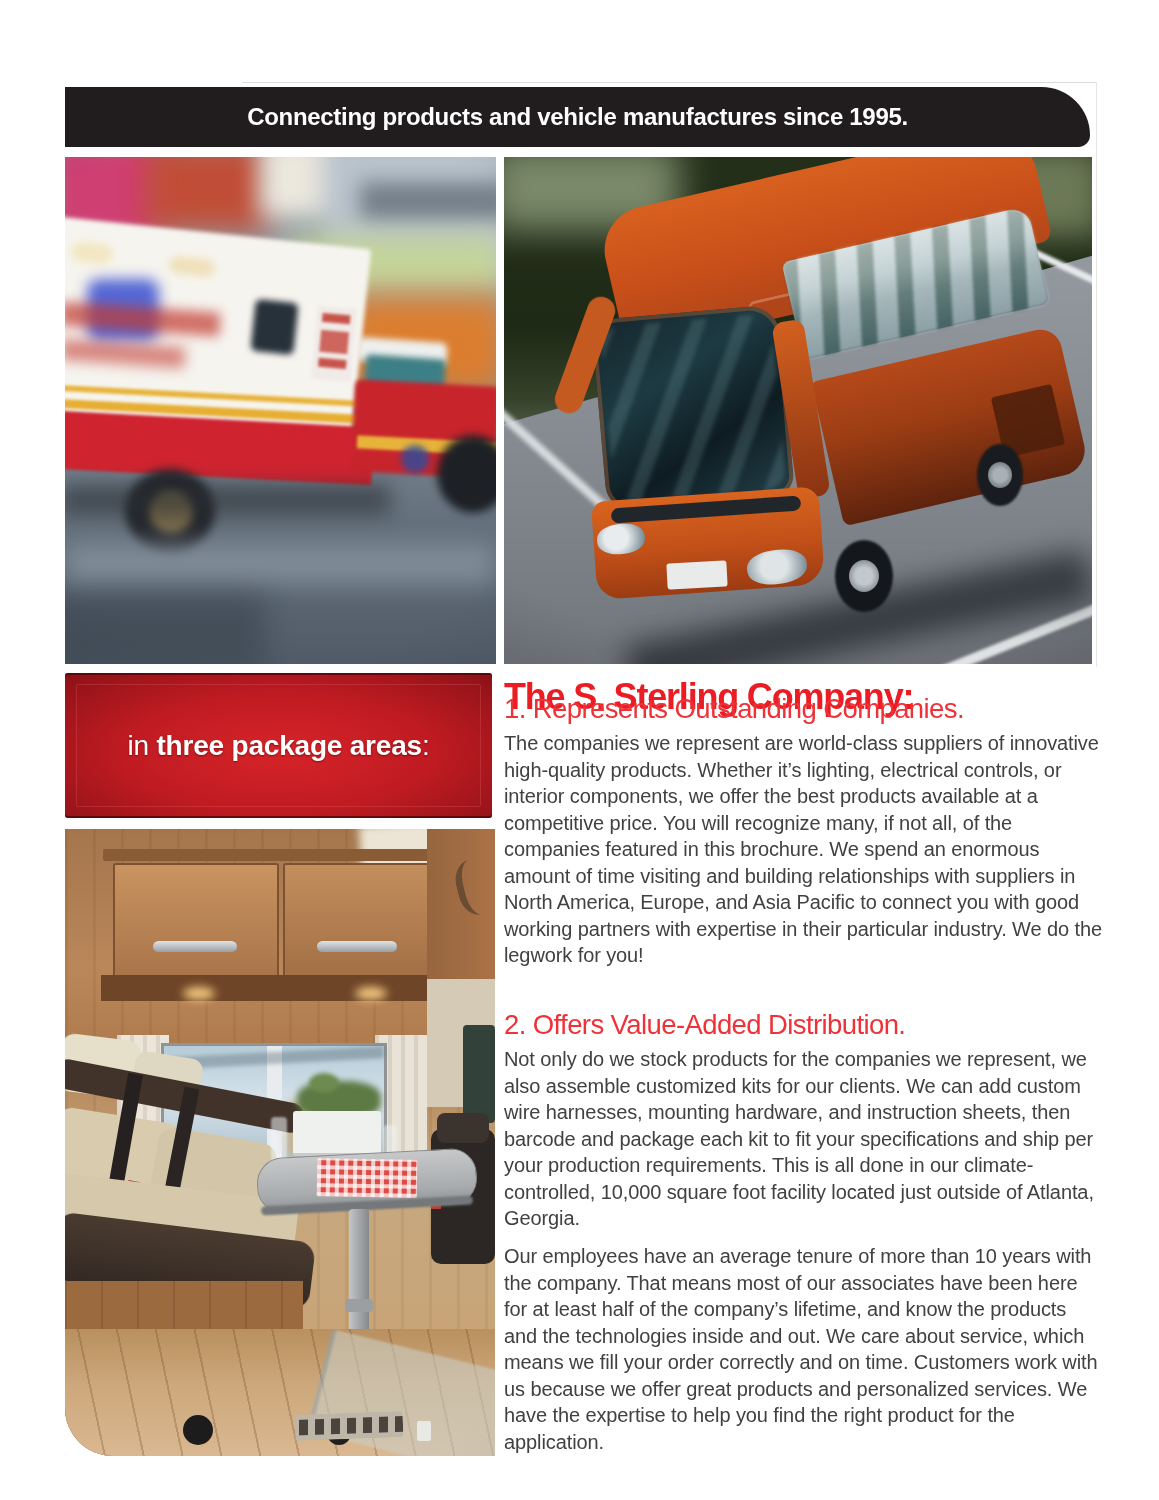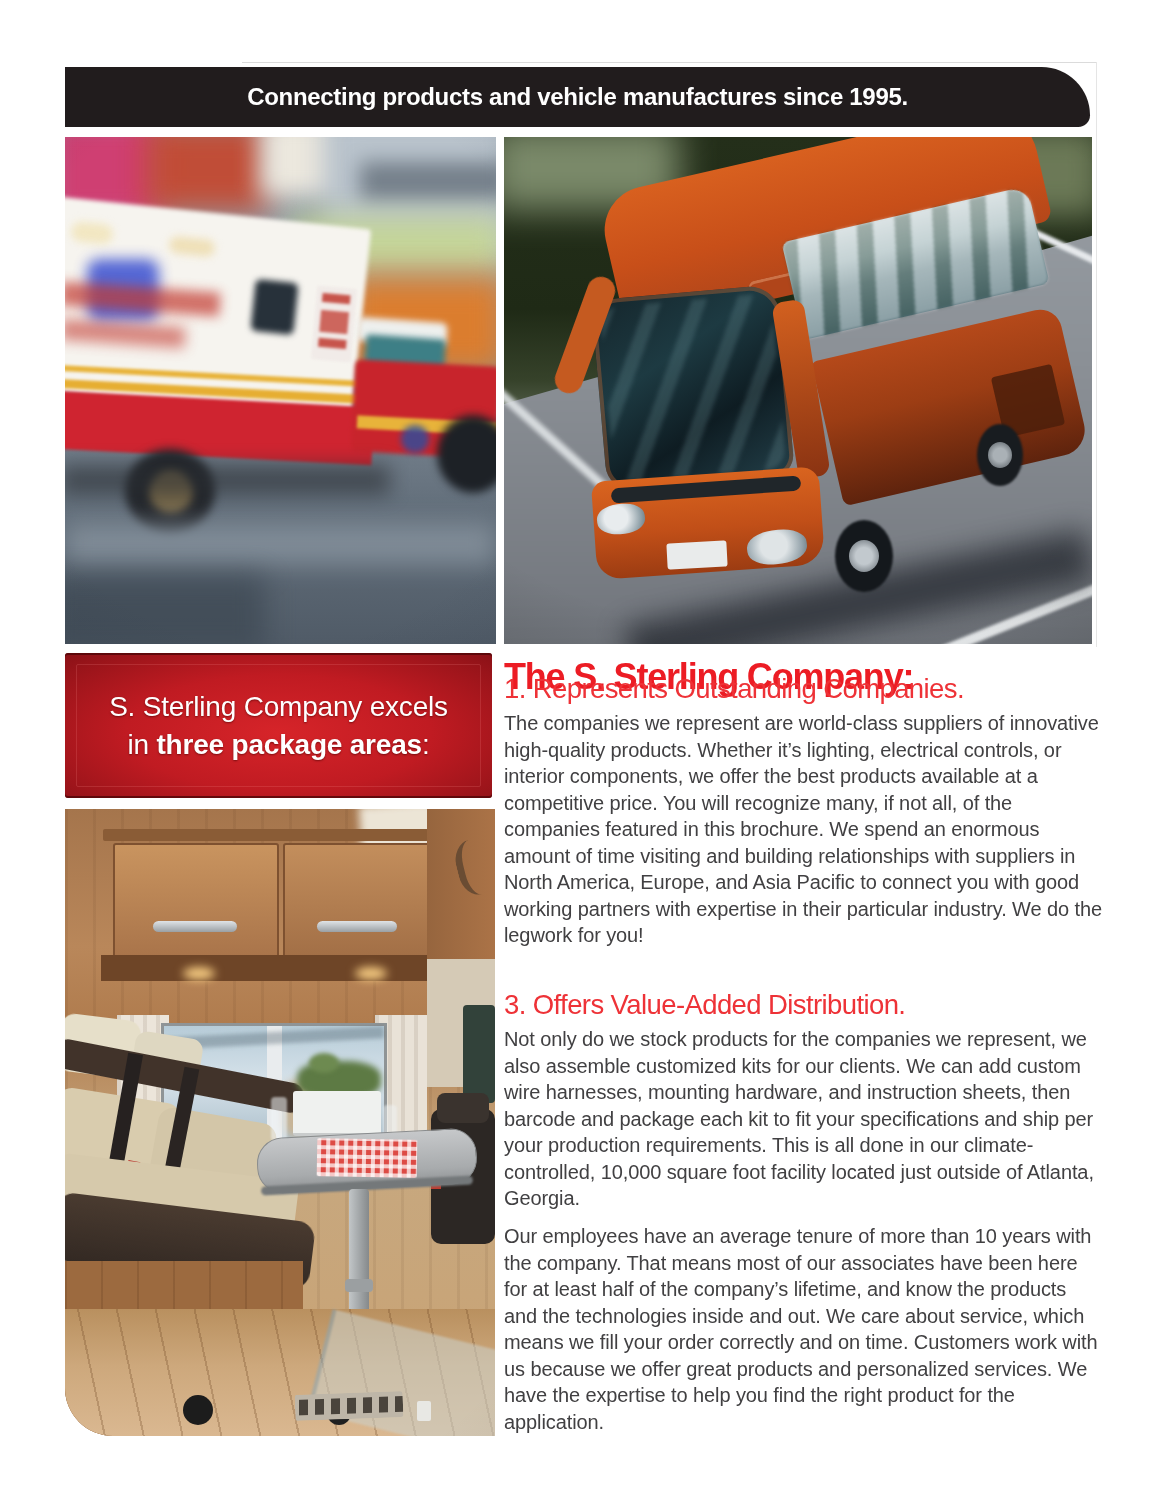--- a/index.html
+++ b/index.html
@@ -1,20 +1,20 @@
 <!DOCTYPE html>
 <html><head>
 <meta charset="utf-8">
 <style>
   html,body{margin:0;padding:0;}
   body{
     width:1159px;height:1500px;position:relative;background:#ffffff;
     font-family:"Liberation Sans", sans-serif;overflow:hidden;
   }
-  .abs{position:absolute;}
+  .abs{position:absolute;margin-top:20px;}
 
   
   .hairline-h{left:242px;top:62px;width:854px;height:0;border-top:1.5px solid #cfcfcf;opacity:.75;}
   .hairline-v{left:1096px;top:62px;width:0;height:585px;border-left:1px solid #d7d7d7;opacity:.65;}
 
   
   .top-banner{
     left:65px;top:67px;width:1025px;height:60px;background:#211c1d;
     border-radius:0 58px 14px 0;display:flex;align-items:center;justify-content:center;
   }
@@ -276,21 +276,20 @@
     <div class="bus-headl"></div>
     <div class="bus-headr"></div>
     <div class="bus-plate"></div>
     <div class="bus-wheel-f"></div>
     <div class="bus-rim-f"></div>
   </div>
 </div>
 
 <div class="abs red-banner">
   <div class="frame"></div>
-  <div class="l1">S. Sterling Company excels</div>
   <div class="l2"><span>in </span><b>three package areas</b><span>:</span></div>
 </div>
 
 <div class="abs photo photo-rv">
   <div class="rv-grain"></div>
   <div class="rv-ceiling"></div>
   <div class="rv-toprail"></div>
   <div class="rv-door1"></div>
   <div class="rv-door2"></div>
   <div class="rv-handle1"></div>
@@ -343,19 +342,19 @@
 </div>
 
 <div class="abs main-title">The S. Sterling Company:</div>
 
 <div class="abs section sec-1">
   <div class="h">1. Represents Outstanding Companies.</div>
   <div class="p">The companies we represent are world-class suppliers of innovative high-quality products. Whether it’s lighting, electrical controls, or interior components, we offer the best products available at a competitive price. You will recognize many, if not all, of the companies featured in this brochure. We spend an enormous amount of time visiting and building relationships with suppliers in North America, Europe, and Asia Pacific to connect you with good working partners with expertise in their particular industry. We do the legwork for you!</div>
 </div>
 
 <div class="abs section sec-2">
-  <div class="h">3. Offers Value-Added Distribution.</div>
+  <div class="h">2. Offers Value-Added Distribution.</div>
   <div class="p">Not only do we stock products for the companies we represent, we also assemble customized kits for our clients. We can add custom wire harnesses, mounting hardware, and instruction sheets, then barcode and package each kit to fit your specifications and ship per your production requirements. This is all done in our climate-controlled, 10,000 square foot facility located just outside of Atlanta, Georgia.</div>
 </div>
 
 <div class="abs section sec-3">
   <div class="p">Our employees have an average tenure of more than 10 years with the company. That means most of our associates have been here for at least half of the company’s lifetime, and know the products and the technologies inside and out. We care about service, which means we fill your order correctly and on time. Customers work with us because we offer great products and personalized services. We have the expertise to help you find the right product for the application.</div>
 </div>
 
 </body></html>

